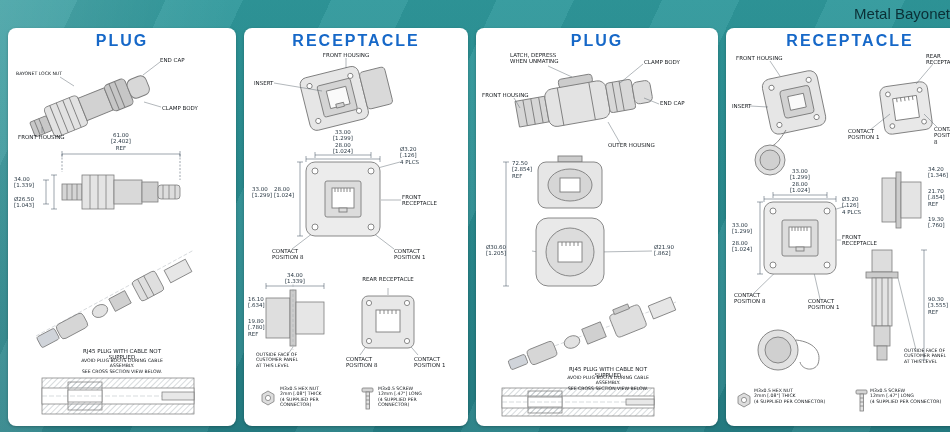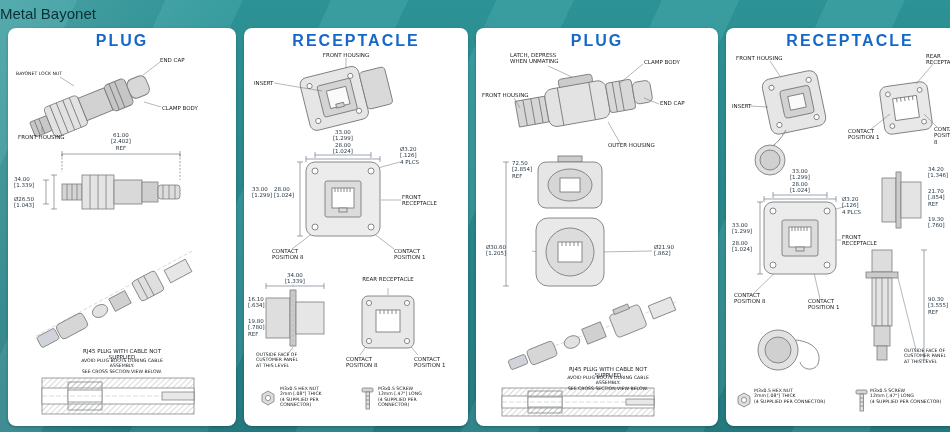--- a/index.html
+++ b/index.html
@@ -5,21 +5,21 @@
   html,body{margin:0;padding:0;}
   .page{
     width:950px;height:432px;position:relative;overflow:hidden;
     font-family:"Liberation Sans", sans-serif;
     background:
       linear-gradient(105deg, rgba(255,255,255,0.14) 0%, rgba(255,255,255,0) 22%),
       repeating-linear-gradient(115deg, rgba(255,255,255,0.05) 0 70px, rgba(0,0,0,0.04) 70px 150px),
       linear-gradient(180deg,#2f989b,#257e84);
   }
   .headers{display:flex;height:26px;align-items:center;}
-  .section-header{flex:1;text-align:left;font-size:15px;color:#0b2f36;font-weight:500;}
+  .section-header{flex:1;text-align:right;font-size:15px;color:#0b2f36;font-weight:500;padding-left:43px;}
   .panels{position:absolute;left:8px;top:28px;display:flex;gap:8px;}
   .panel{background:#ffffff;border-radius:8px;padding:4px;height:390px;box-shadow:0 1px 3px rgba(0,0,0,0.25);}
   .panel-title{margin:0;height:18px;text-align:center;font-size:16px;font-weight:600;letter-spacing:2px;color:#1668c8;line-height:18px;}
   .canvas{position:relative;height:370px;}
   .p1 .canvas{width:212px;} .p2 .canvas{width:208px;} .p3 .canvas{width:226px;} .p4 .canvas{width:232px;}
   .canvas svg{position:absolute;left:0;top:0;}
   .lbl{position:absolute;font-family:"DejaVu Sans",sans-serif;font-size:5.5px;line-height:1.15;color:#14181c;white-space:pre-line;}
   .dim{color:#273642;}
   .note{color:#14181c;}
   .sm{font-size:4.6px;}

